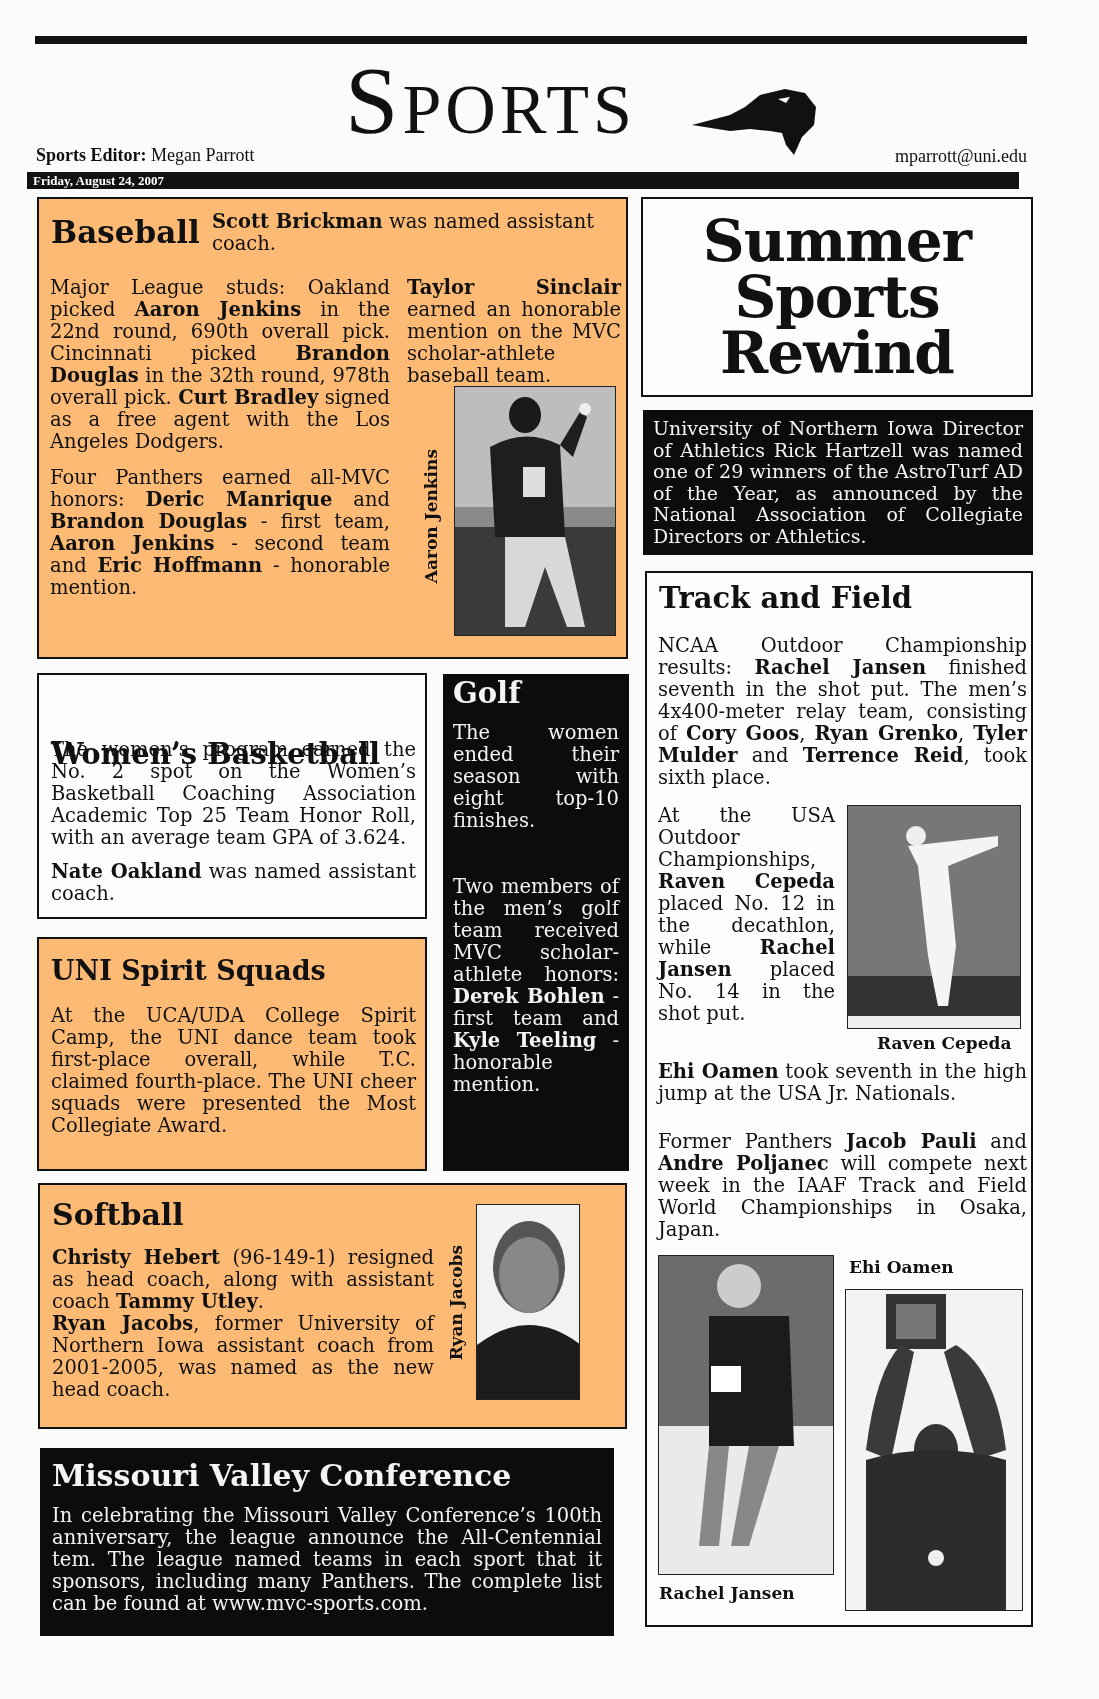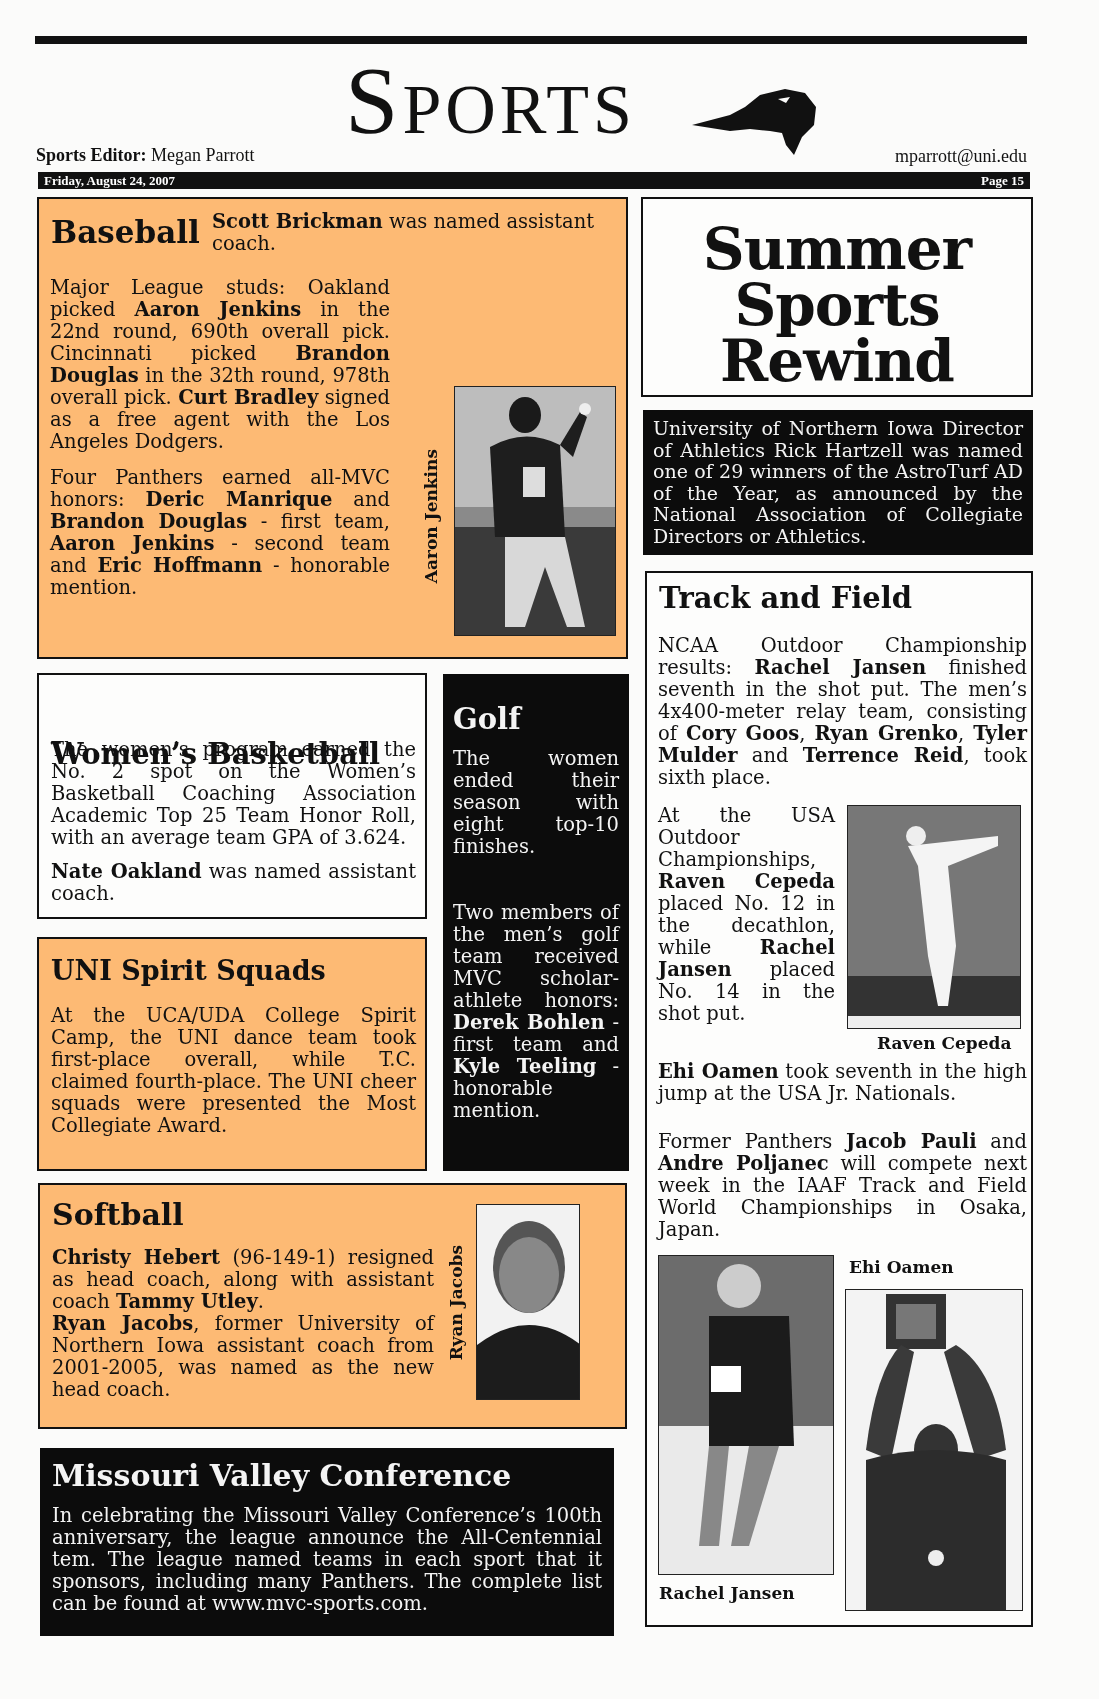--- a/index.html
+++ b/index.html
@@ -10,21 +10,21 @@
 
   
   .top-rule { left: 35px; top: 36px; width: 992px; height: 8px; background: #111; }
   .masthead-title { left: 345px; top: 56px; font-family: "Liberation Serif", serif; font-size: 86px; line-height: 90px; letter-spacing: 4px; color: #111; }
   .masthead-title .cap { font-size: 96px; }
   .masthead-title .small { font-size: 70px; }
   .panther { left: 690px; top: 85px; width: 130px; height: 75px; }
   .editor { left: 36px; top: 145px; font-family: "Liberation Serif", serif; font-size: 18px; }
   .editor b { font-weight: bold; }
   .email { right: 72px; top: 146px; font-family: "Liberation Serif", serif; font-size: 18px; }
-  .datebar { left: 38px; top: 172px; width: 992px; height: 17px; background: #111; color: #fff; font-family: "Liberation Serif", serif; font-size: 13px; font-weight: bold; line-height: 17px; padding: 0 6px; display: flex; justify-content: space-between; }
+  .datebar { left: 27px; top: 172px; width: 992px; height: 17px; background: #111; color: #fff; font-family: "Liberation Serif", serif; font-size: 13px; font-weight: bold; line-height: 17px; padding: 0 6px; display: flex; justify-content: space-between; flex-direction: column; }
 
   
   .box { border: 2px solid #111; }
   .gray { background: #fdba74; }
   .black { background: #0c0c0c; color: #f4f4f4; }
   .white { background: #fdfdfc; }
 
   .body-text { font-family: "DejaVu Serif", serif; font-size: 19.5px; line-height: 22px; text-align: justify; }
   .heading { font-family: "DejaVu Serif", serif; font-weight: bold; }
 
@@ -35,32 +35,32 @@
   .baseball .col1 { left: 11px; top: 78px; width: 340px; }
   .baseball .col2 { left: 368px; top: 78px; width: 214px; }
   .baseball .p2 { margin-top: 14px; }
   .photo { background: #555; border: 1px solid #222; overflow: hidden; }
   .baseball .photo { left: 415px; top: 187px; width: 162px; height: 250px; }
   .vcaption { font-family: "DejaVu Serif", serif; font-weight: bold; font-size: 17px; writing-mode: vertical-rl; transform: rotate(180deg); }
   .baseball .vcaption { left: 382px; top: 250px; }
 
   
   .rewind { left: 641px; top: 197px; width: 392px; height: 200px; text-align: center; }
-  .rewind .t { font-family: "DejaVu Serif", serif; font-weight: bold; font-size: 58px; line-height: 56px; letter-spacing: -1px; padding-top: 22px; }
+  .rewind .t { font-family: "DejaVu Serif", serif; font-weight: bold; font-size: 58px; line-height: 56px; letter-spacing: -1px; padding-top: 14px; }
   .ad-box { left: 643px; top: 410px; width: 390px; height: 145px; padding: 8px 10px; }
   .ad-box .body-text { font-size: 19px; line-height: 21.6px; }
 
   
   .wbb { left: 37px; top: 673px; width: 390px; height: 246px; }
   .wbb .h { left: 12px; top: 14px; font-size: 29px; margin-top: 48px; }
   .wbb .txt { left: 12px; top: 64px; width: 365px; }
   .wbb .p2 { margin-top: 12px; }
 
   
-  .golf { left: 443px; top: 674px; width: 186px; height: 497px; padding: 28px 10px; }
+  .golf { left: 443px; top: 674px; width: 186px; height: 497px; padding: 2px 10px; }
   .golf .h { font-size: 29px; margin-bottom: 12px; }
   .golf .p2 { margin-top: 44px; }
 
   
   .spirit { left: 37px; top: 937px; width: 390px; height: 234px; }
   .spirit .h { left: 12px; top: 16px; font-size: 27px; }
   .spirit .txt { left: 12px; top: 66px; width: 365px; }
 
   
   .softball { left: 38px; top: 1183px; width: 589px; height: 246px; }
@@ -109,20 +109,23 @@
   <span>Page 15</span>
 </div>
 
 <div class="abs box gray baseball">
   <div class="abs heading h">Baseball</div>
   <div class="abs intro"><b>Scott Brickman</b><span> was named assistant coach.</span></div>
   <div class="abs col1 body-text">
     <p>Major League studs: Oakland picked <b>Aaron Jenkins</b> in the 22nd round, 690th overall pick. Cincinnati picked <b>Brandon Douglas</b> in the 32th round, 978th overall pick. <b>Curt Bradley</b> signed as a free agent with the Los Angeles Dodgers.</p>
     <p class="p2">Four Panthers earned all-MVC honors: <b>Deric Manrique</b> and <b>Brandon Douglas</b> - first team, <b>Aaron Jenkins</b> - second team and <b>Eric Hoffmann</b> - honorable mention.</p>
   </div>
+  <div class="abs col2 body-text">
+    <p><b>Taylor Sinclair</b> earned an honorable mention on the MVC scholar-athlete baseball team.</p>
+  </div>
   <div class="abs vcaption">Aaron Jenkins</div>
   <div class="abs photo">
     <svg width="162" height="250" viewBox="0 0 162 250">
       <rect width="162" height="250" fill="#8a8a8a"></rect>
       <rect x="0" y="0" width="162" height="120" fill="#bdbdbd"></rect>
       <rect x="0" y="140" width="162" height="110" fill="#3a3a3a"></rect>
       <ellipse cx="70" cy="28" rx="16" ry="18" fill="#1a1a1a"></ellipse>
       <path d="M35 60 Q70 40 105 58 L110 150 L40 150 Z" fill="#1e1e1e"></path>
       <path d="M105 58 L125 25 L132 30 L118 70 Z" fill="#1e1e1e"></path>
       <circle cx="130" cy="22" r="6" fill="#eee"></circle>

